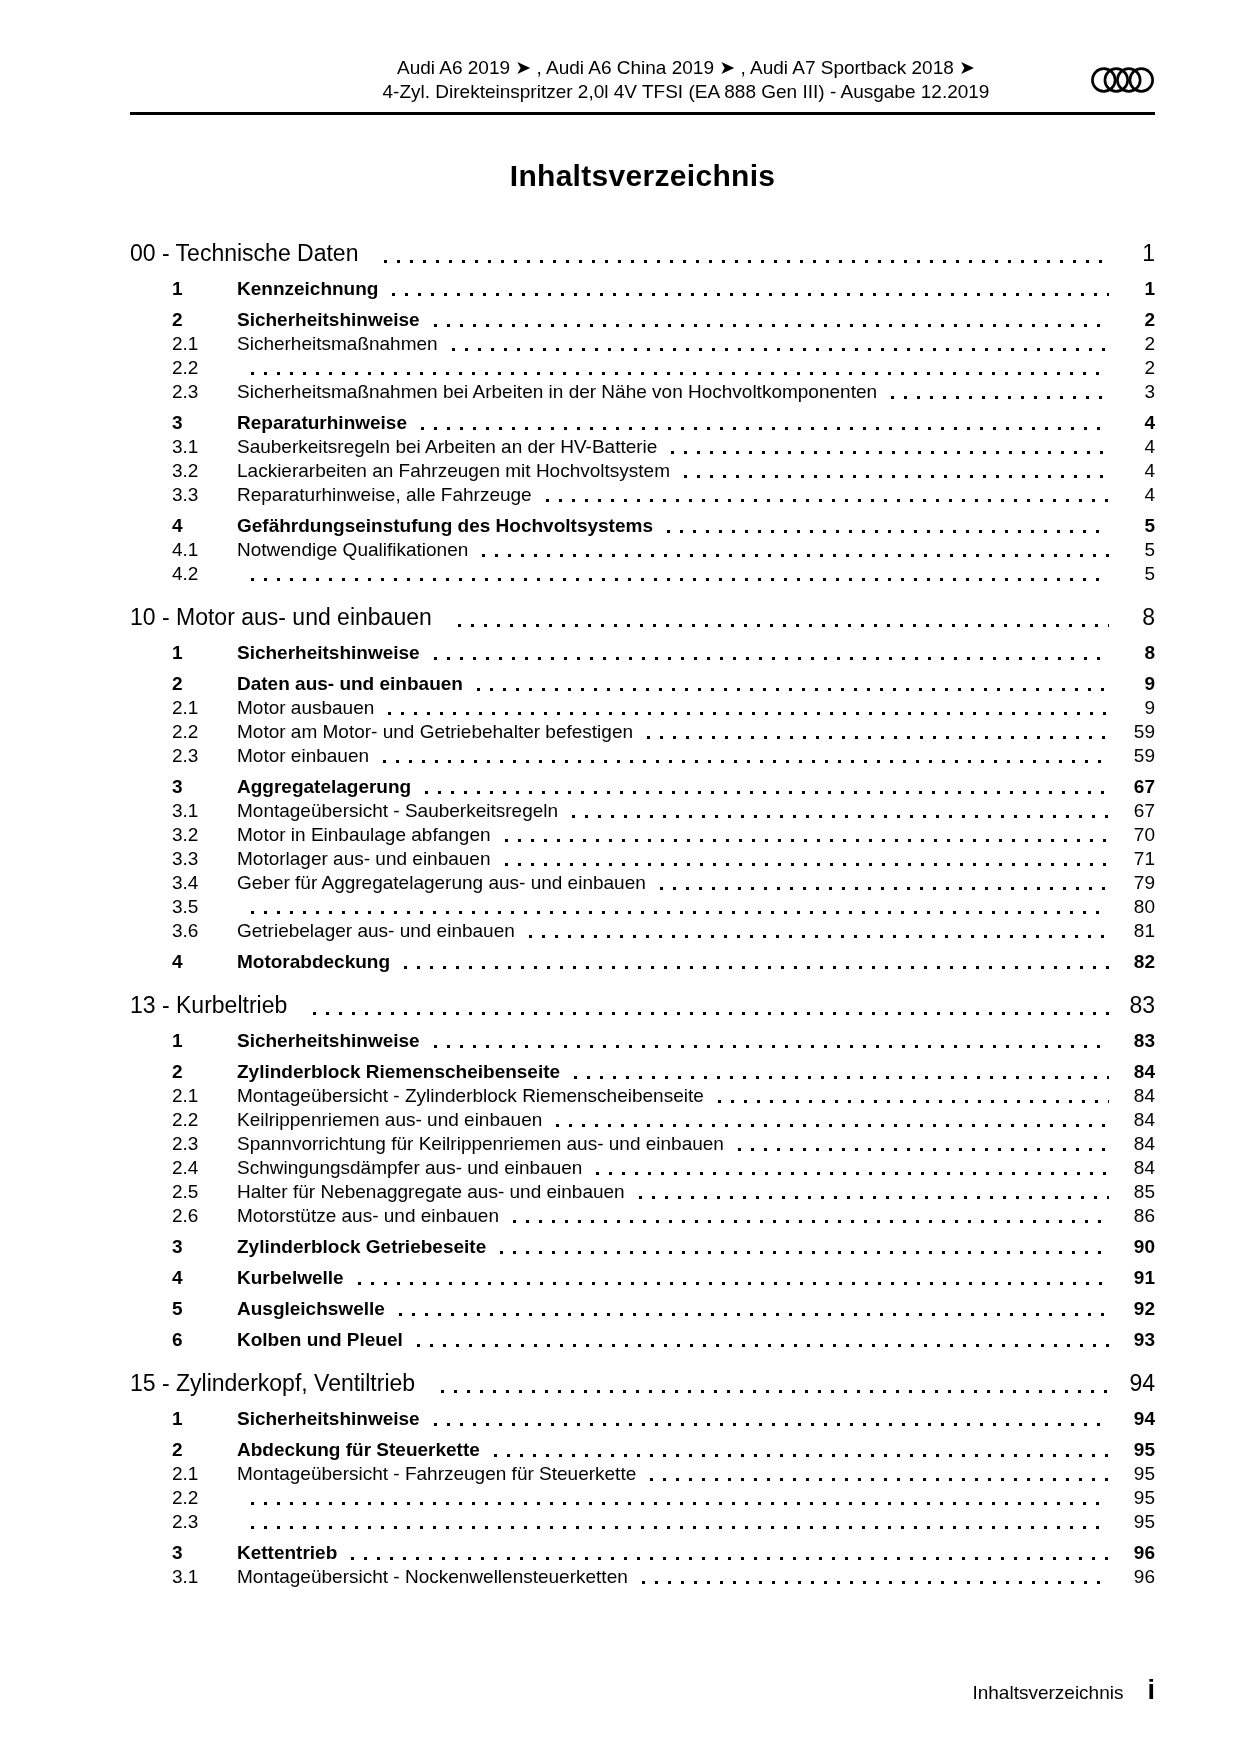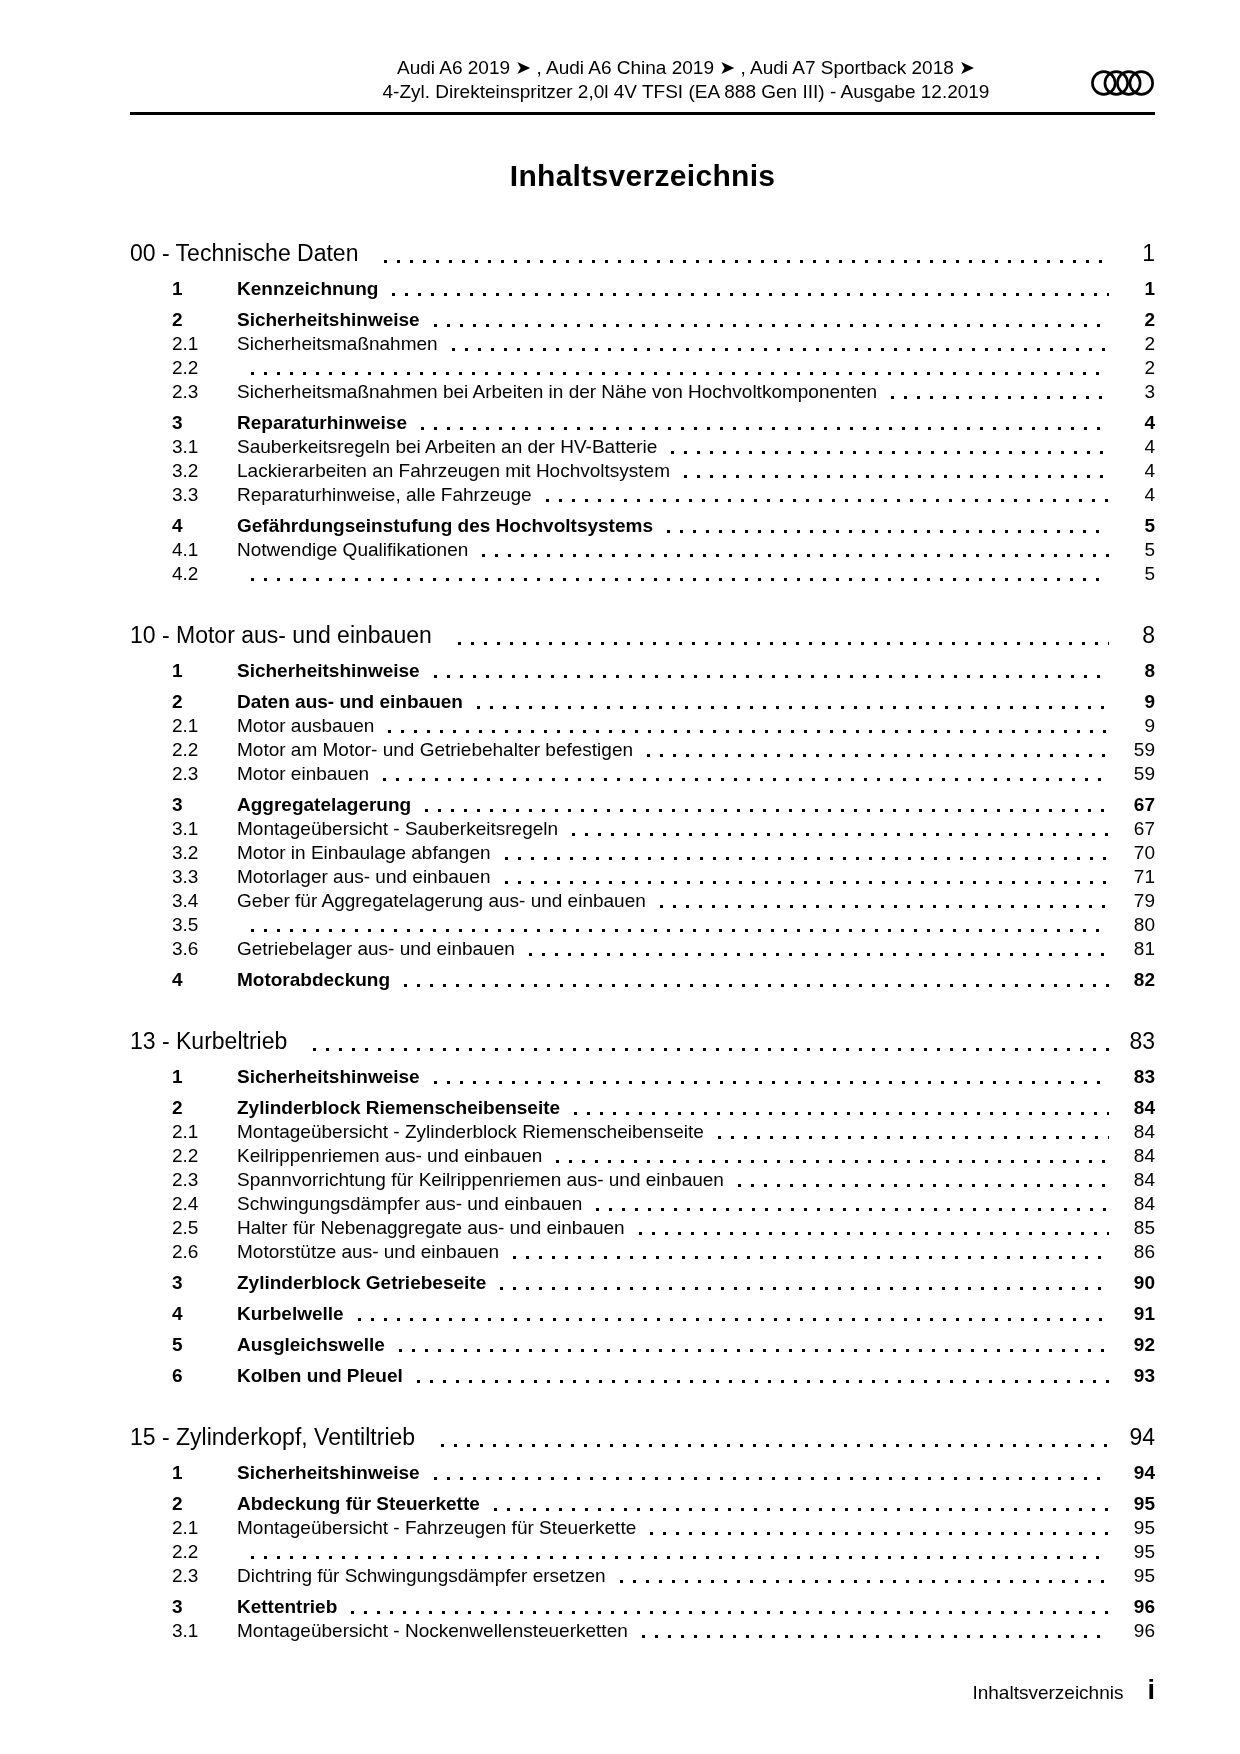--- a/index.html
+++ b/index.html
@@ -11,21 +11,21 @@
     background: #ffffff;
     color: #000000;
     font-family: "Liberation Sans", sans-serif;
     padding: 56px 85px 50px 130px;
     display: flex;
     flex-direction: column;
     overflow: hidden;
   }
 
   
-  .header-row { display: flex; align-items: center; }
+  .header-row { display: flex; align-items: flex-start; }
   .header-text {
     flex: 1;
     text-align: center;
     padding-left: 165px;   
     font-size: 19px;
     line-height: 24px;
     white-space: nowrap;
   }
   .logo-wrap { flex: none; margin-left: 14px; margin-top: 10px; }
   .header-rule {
@@ -38,21 +38,21 @@
   .doc-title {
     text-align: center;
     font-size: 30px;
     font-weight: bold;
     margin-top: 44px;
     letter-spacing: 0.3px;
   }
 
   
   .toc { margin-top: 26px; }
-  .chapter { margin-top: 33px; }
+  .chapter { margin-top: 15px; }
   .chapter:first-child { margin-top: 18px; }
 
   .chapter-row {
     display: flex;
     align-items: baseline;
     font-size: 23px;
     line-height: 33px;
   }
   .chapter-row .dots { margin: 0 10px 7px 26px; height: 3.5px; }
 
@@ -387,21 +387,20 @@
           <span class="dots"></span>
           <span class="page-num">95</span>
         </div>
         <div class="entry-row">
           <span class="entry-num">2.2</span>
           <span class="dots"></span>
           <span class="page-num">95</span>
         </div>
         <div class="entry-row">
           <span class="entry-num">2.3</span>
-          <span class="entry-title">Dichtring für Schwingungsdämpfer ersetzen</span>
           <span class="dots"></span>
           <span class="page-num">95</span>
         </div>
         <div class="entry-row bold">
           <span class="entry-num">3</span>
           <span class="entry-title">Kettentrieb</span>
           <span class="dots"></span>
           <span class="page-num">96</span>
         </div>
         <div class="entry-row">

